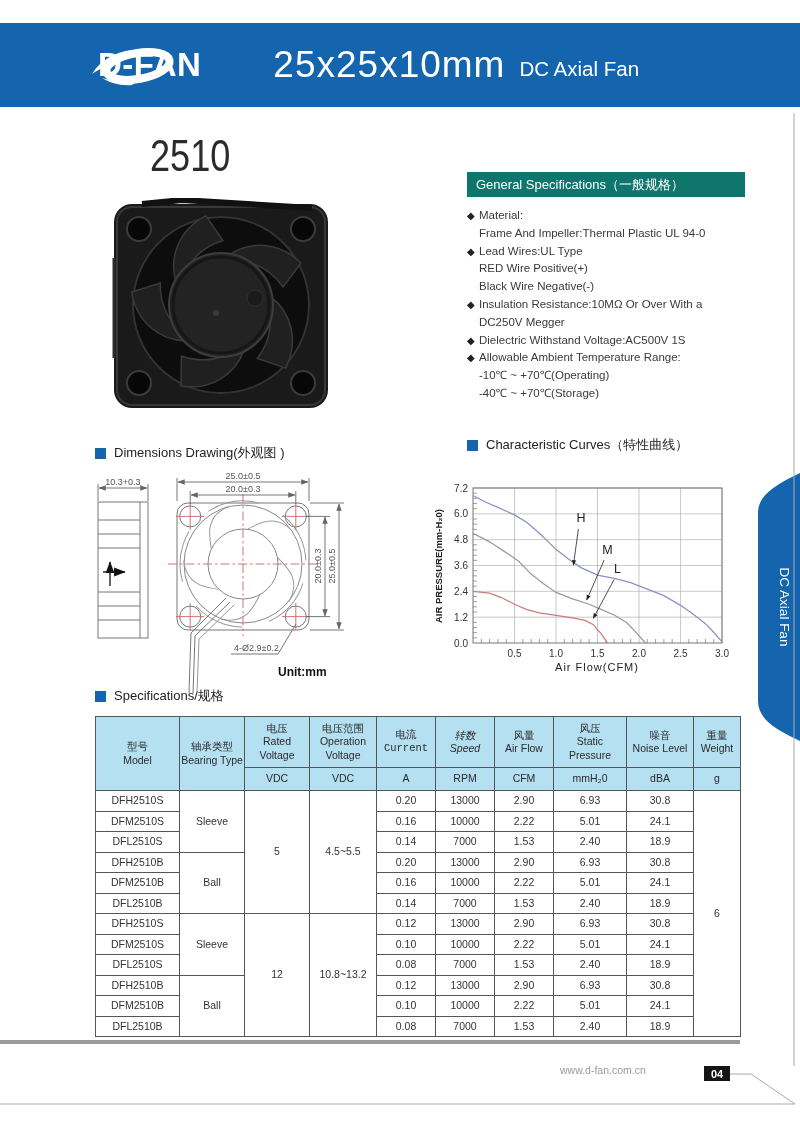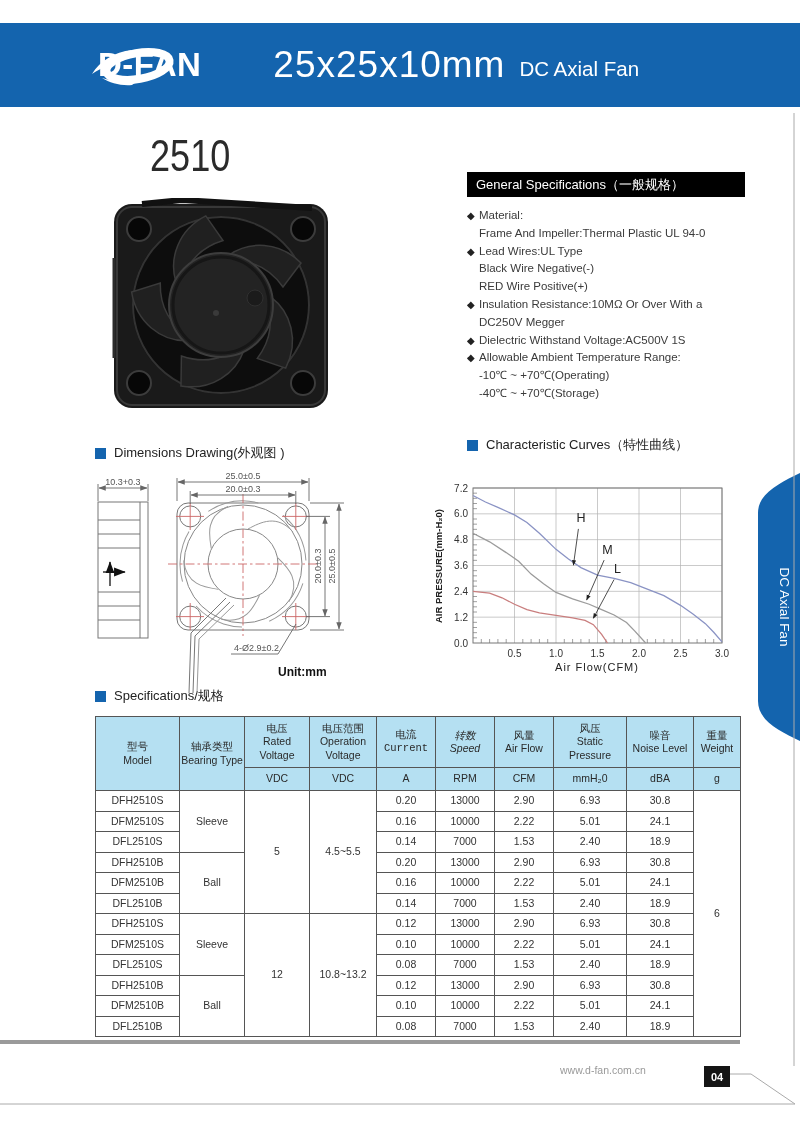--- a/index.html
+++ b/index.html
@@ -9,39 +9,39 @@
   
   .banner{left:0;top:23px;width:800px;height:84px;background:#1464ae;
           display:flex;align-items:center;}
   .brand{color:#fff;font-size:33px;font-weight:bold;letter-spacing:.5px;margin-left:6px;}
   .size-title{color:#fff;font-size:37px;margin-left:72px;letter-spacing:1px;}
   .subtitle{color:#fff;font-size:20.5px;margin-left:14px;padding-top:8px;}
   
   .model-number{left:150px;top:131px;font-size:44px;color:#2b2b2b;
                 transform:scaleX(.82);transform-origin:left top;letter-spacing:0px;}
   
-  .gs-bar{left:467px;top:172px;width:278px;height:25px;background:#000000;color:#fff;
+  .gs-bar{left:467px;top:172px;width:278px;height:25px;background:#0f766e;color:#fff;
           font-size:13px;display:flex;align-items:center;padding-left:9px;box-sizing:border-box;}
   .gs-list{left:467px;top:207px;width:300px;font-size:11.5px;color:#3a3a3a;}
   .gs-line{display:flex;align-items:flex-start;line-height:17.8px;}
   .gs-line .dia{width:12px;flex:0 0 12px;color:#222;font-size:10px;}
   .gs-line.cont{padding-left:12px;}
   
   .sec{display:flex;align-items:center;gap:8px;font-size:13px;color:#222;}
   .sq{width:11px;height:11px;background:#1464ae;flex:0 0 11px;}
   
   table{border-collapse:collapse;table-layout:fixed;width:645px;font-size:10.5px;color:#333;}
   td{border:1px solid #555;text-align:center;vertical-align:middle;padding:0 1px;background:#fff;line-height:1.25;}
   thead td{background:#b5e0f2;color:#2a2a2a;}
   tbody td{height:19.5px;}
   .unit-row td{height:22px;}
   
   .thickline{left:0;top:1040px;width:740px;height:4px;background:#9a9a9a;}
   .site{top:1064px;left:560px;width:142px;text-align:left;font-size:10.5px;color:#999;}
-  .pagebadge{left:704px;top:1066px;width:26px;height:21px;background:#151515;color:#fff;
+  .pagebadge{left:704px;top:1066px;width:26px;height:15px;background:#151515;color:#fff;
              font-size:11px;font-weight:bold;display:flex;align-items:center;justify-content:center;}
   .noptr{pointer-events:none;}
   svg text{font-family:"Liberation Sans",sans-serif;}
 </style>
 </head>
 <body>
 
 <div class="abs banner">
   <svg class="abs" style="left:88px;top:18px" width="92" height="50" viewBox="0 0 92 50">
     <ellipse cx="50" cy="25" rx="32" ry="13" fill="none" stroke="#fff" stroke-width="8" transform="rotate(-10 50 25)"></ellipse>
@@ -95,24 +95,24 @@
       <span>Material:</span>
     </div>
     <div class="gs-line cont">
       <span>Frame And Impeller:Thermal Plastic UL 94-0</span>
     </div>
     <div class="gs-line">
       <span class="dia">◆</span>
       <span>Lead Wires:UL Type</span>
     </div>
     <div class="gs-line cont">
+      <span>RED Wire Positive(+)</span>
+    </div>
+    <div class="gs-line cont">
       <span>Black Wire Negative(-)</span>
-    </div>
-    <div class="gs-line cont">
-      <span>RED Wire Positive(+)</span>
     </div>
     <div class="gs-line">
       <span class="dia">◆</span>
       <span>Insulation Resistance:10MΩ Or Over With a</span>
     </div>
     <div class="gs-line cont">
       <span>DC250V Megger</span>
     </div>
     <div class="gs-line">
       <span class="dia">◆</span>

